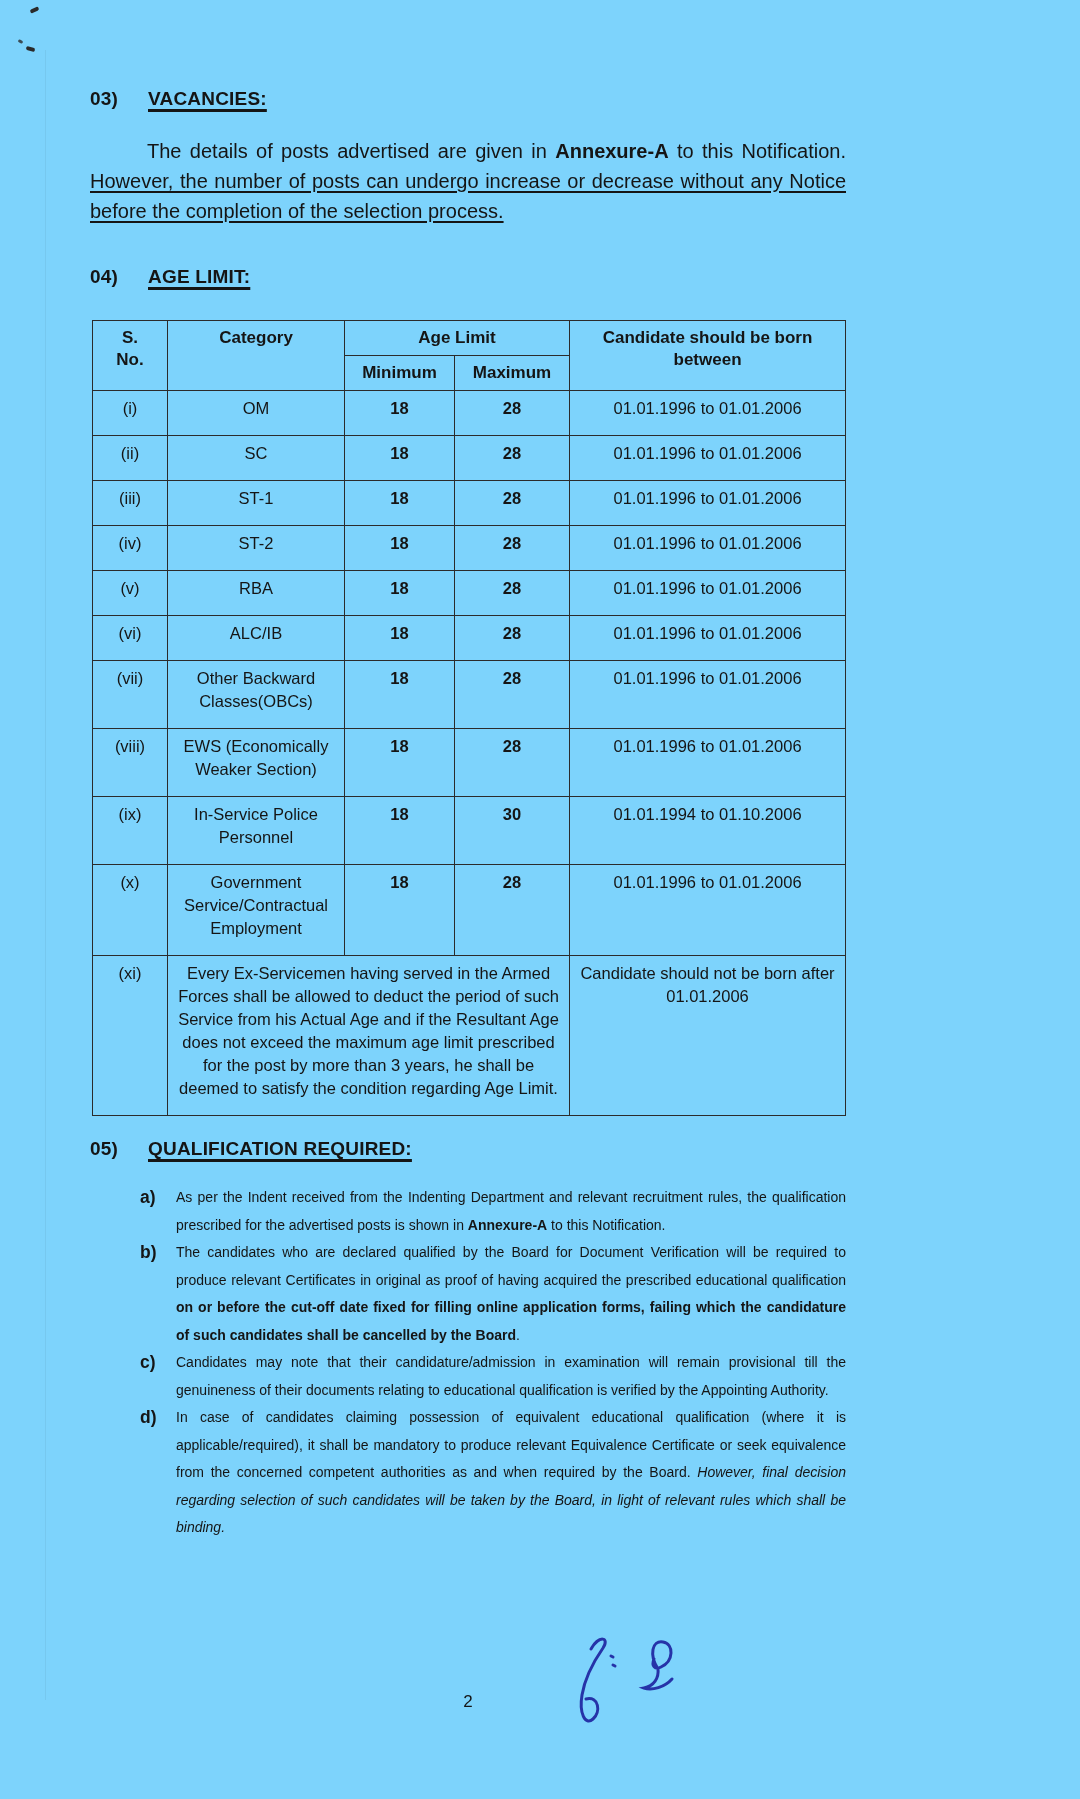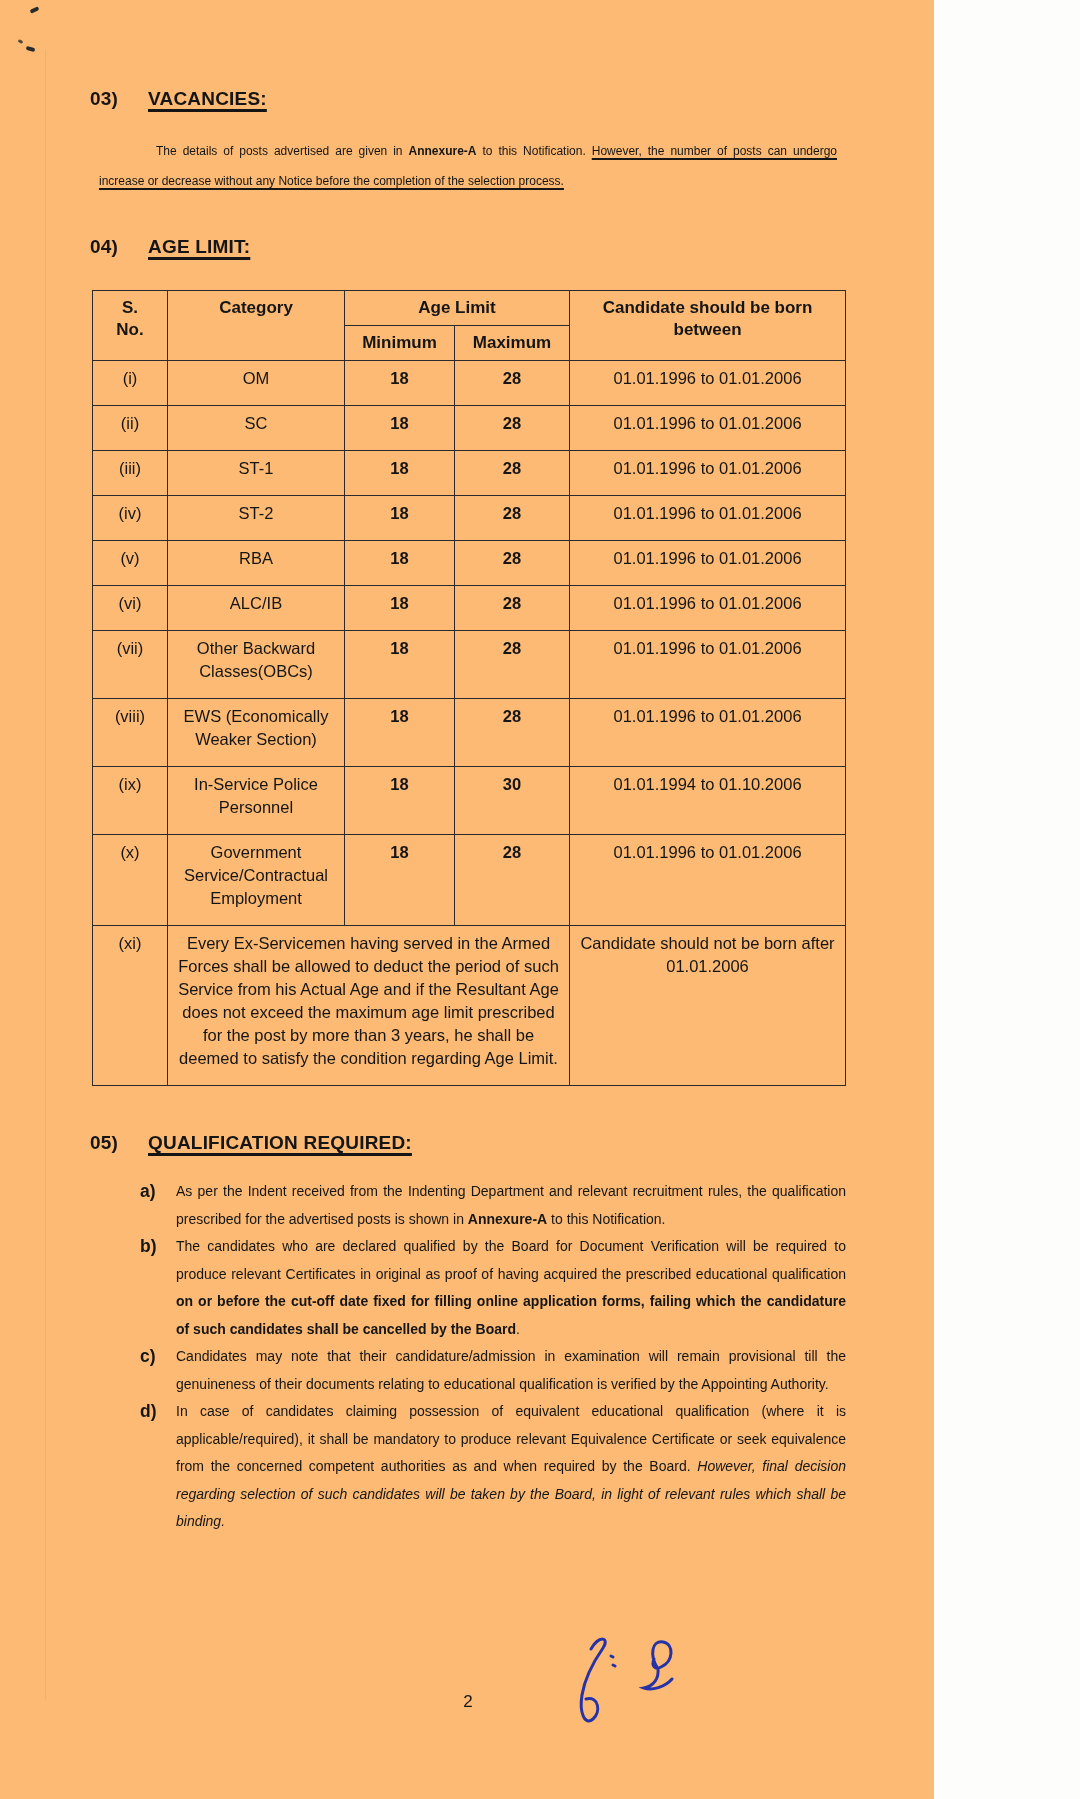--- a/index.html
+++ b/index.html
@@ -1,21 +1,21 @@
 <!DOCTYPE html>
 <html><head>
 <meta charset="utf-8">
 <style>
   html,body{margin:0;padding:0;}
   body{background:#fdfdfc;}
   .page{
     position:relative;
-    width:934px;
+    width:1080px;
     height:1799px;
-    background:#fdba74;
+    background:#7dd3fc;
     font-family:"Liberation Sans", sans-serif;
     color:#151515;
     overflow:hidden;
   }
   .page-edge{
     position:absolute;
     left:45px; top:50px;
     width:1px; height:1650px;
     background:rgba(0,0,0,0.05);
   }
@@ -35,24 +35,24 @@
     font-size:19px;
     letter-spacing:.2px;
   }
   .sec-num{width:58px;flex-shrink:0;}
   .sec-title{
     text-decoration:underline;
     text-decoration-thickness:2.5px;
     text-underline-offset:4px;
   }
   .para{
-    font-size:12px;
+    font-size:20px;
     line-height:30px;
     text-align:justify;
-    margin:9px;
+    margin:0;
   }
   .p-vac{margin-top:26px;text-indent:57px;}
   .h-04{margin-top:40px;}
   .p-age{margin-top:26px;text-indent:70px;}
   .b{font-weight:bold;}
   .i{font-style:italic;}
   .u{
     text-decoration:underline;
     text-decoration-thickness:1.5px;
     text-underline-offset:3px;
@@ -83,21 +83,21 @@
   }
   td.sno{font-size:16px;}
   td.agenum{font-weight:bold;}
   td.xi-text{
     text-align:justify;
     padding:6px 10px 28px 10px;
     line-height:25px;
   }
   td.xi-born{padding-top:6px;}
 
-  .h-05{margin-top:46px;}
+  .h-05{margin-top:22px;}
   .qlist{margin-top:24px;}
   .qitem{display:flex;margin-left:50px;}
   .qlabel{
     width:36px;flex-shrink:0;
     font-weight:bold;
     font-size:17.5px;
     line-height:27.5px;
   }
   .qtext{
     flex:1;

